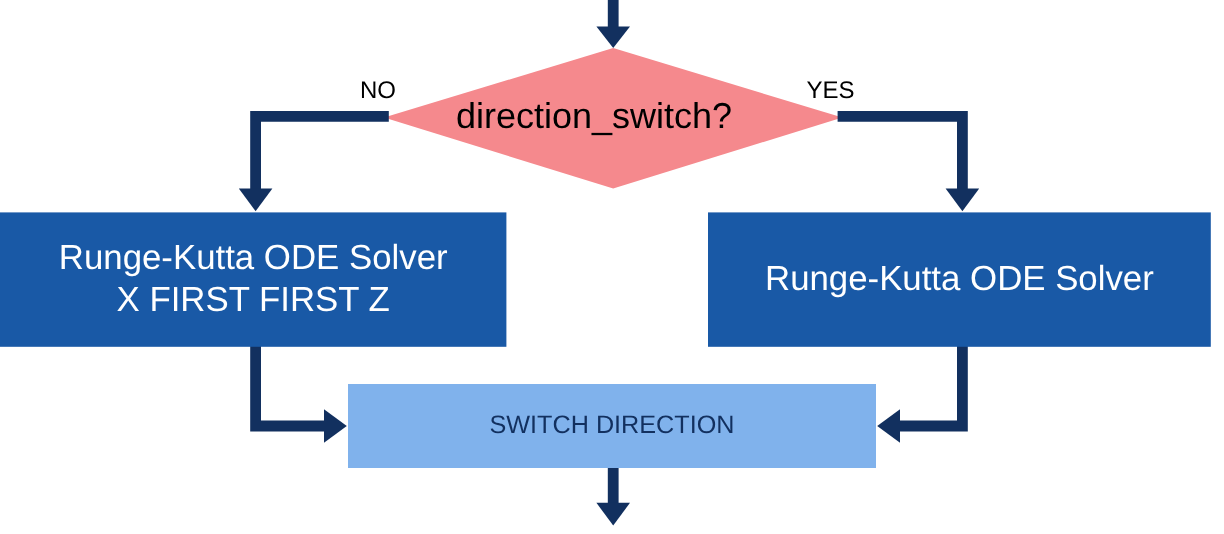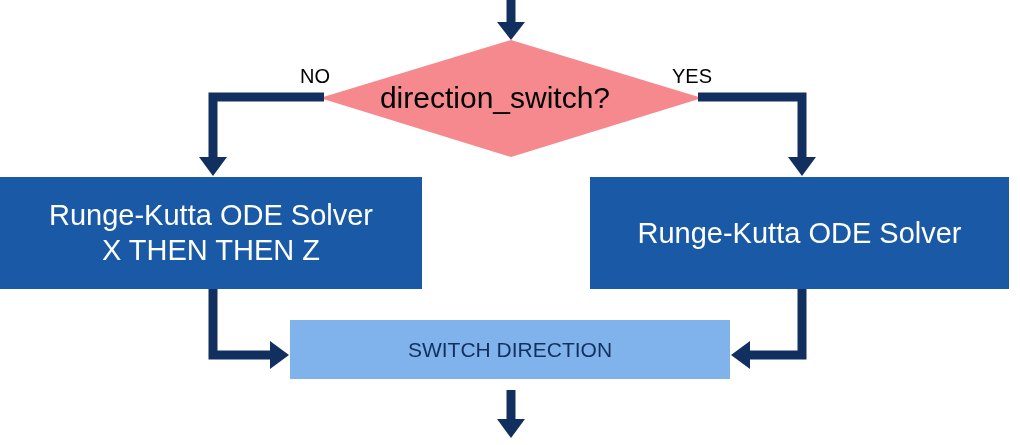--- a/index.html
+++ b/index.html
@@ -78,21 +78,21 @@
     background:var(--solver-fill);
     color:var(--solver-text);
     font-size:29px;
     line-height:35px;
     align-items:center;
   }
   .box.solver.left-box{left:0;width:422px;}
   .box.solver.right-box{left:590px;width:419px;}
   .box.switch{
     left:290px;top:320px;
-    width:440px;height:59px;
+    width:440px;height:70px;
     background:var(--switch-fill);
     color:var(--switch-text);
     font-size:21px;
     line-height:26px;
   }
 </style>
 </head>
 <body>
 
 <div class="canvas">
@@ -133,21 +133,21 @@
   </svg>
 
   <div class="branch-label no">NO</div>
 
   <div class="branch-label yes">YES</div>
 
   <div class="decision-text">direction_switch?</div>
 
   <div class="box solver left-box">
     <div>Runge-Kutta ODE Solver</div>
-    <div>X THEN THEN Z</div>
+    <div>X FIRST FIRST Z</div>
   </div>
 
   <div class="box solver right-box">
     <div>Runge-Kutta ODE Solver</div>
   </div>
 
   <div class="box switch">
     <div>SWITCH DIRECTION</div>
   </div>
 

